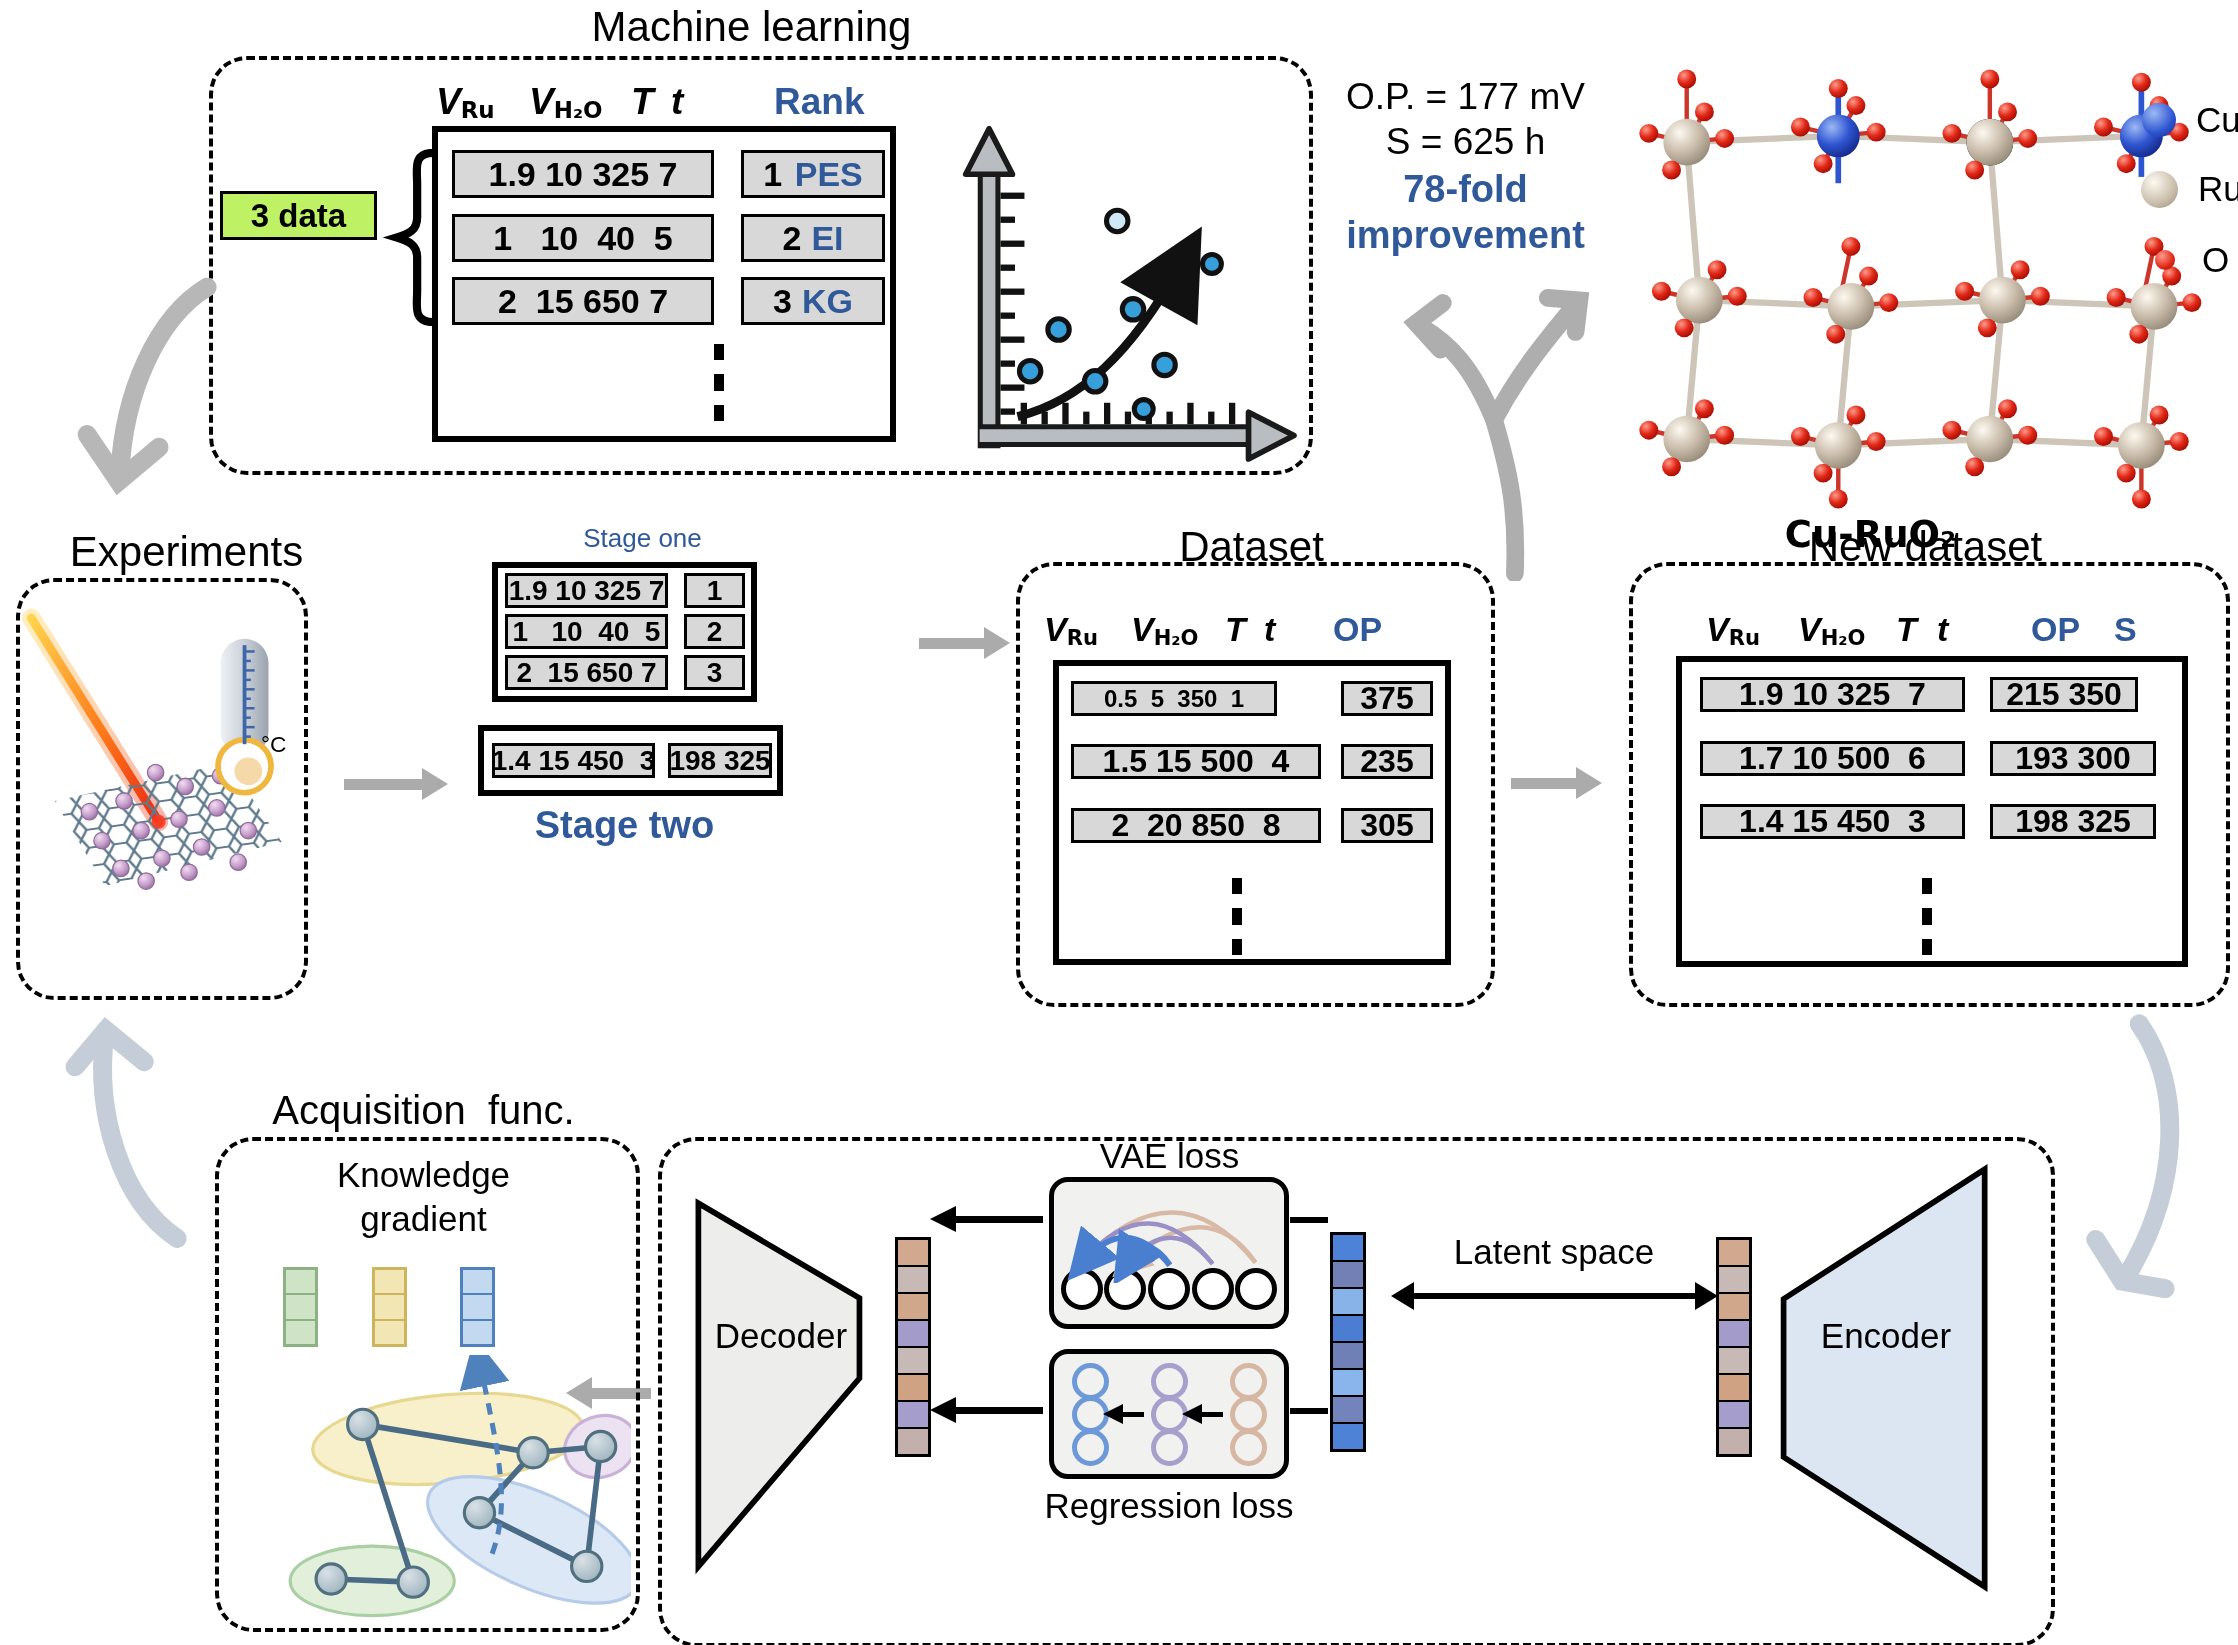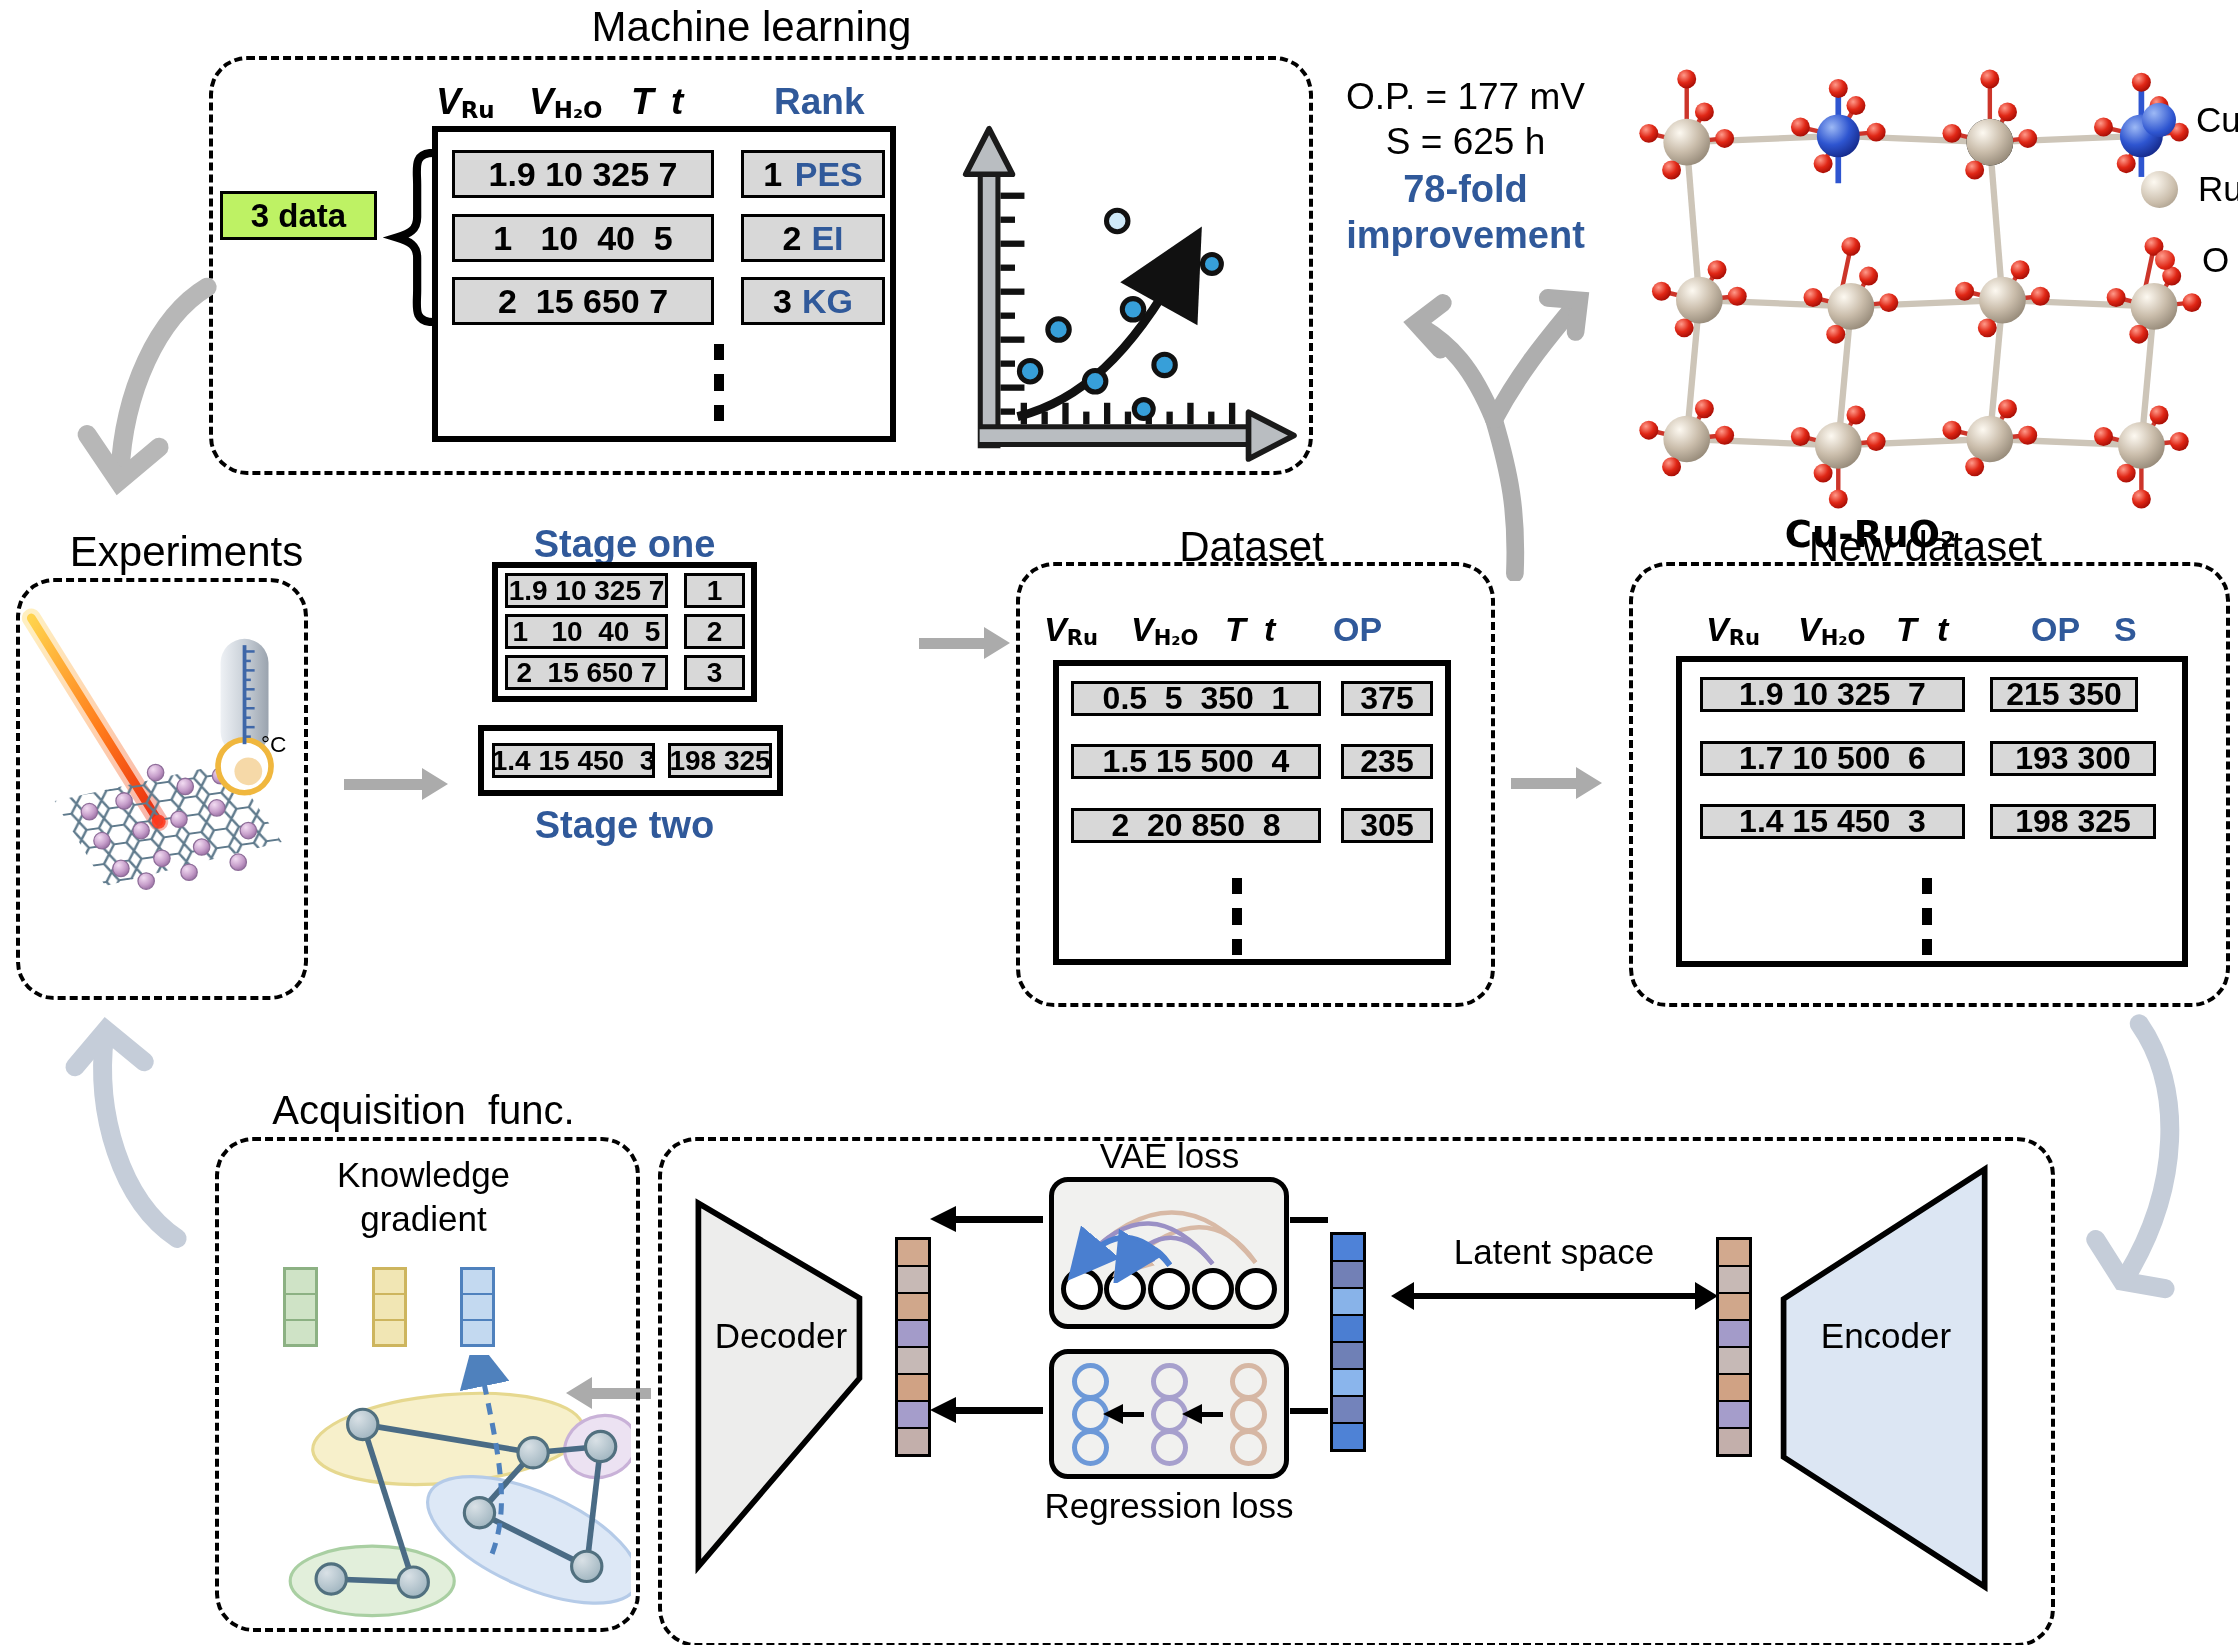--- a/index.html
+++ b/index.html
@@ -402,21 +402,21 @@
           <line x1="356" y1="183" x2="366" y2="183"></line>
         <line x1="356" y1="198" x2="372" y2="198"></line>
           <line x1="356" y1="213" x2="366" y2="213"></line>
         <line x1="356" y1="228" x2="372" y2="228"></line>
           <line x1="356" y1="243" x2="366" y2="243"></line>
       </g>
       <text x="382" y="268" font-size="36" font-family="Liberation Sans,sans-serif" fill="#000">°C</text>
     </g>
   </svg>
 
-  <div class="title blue" style="left:435px;top:523px;width:379px;font-size:38px;font-weight:bold">Stage one</div>
+  <div class="title blue" style="left:453px;top:523px;width:379px;font-size:26px;font-weight:normal">Stage one</div>
   <div class="stable" style="left:492px;top:562px;width:265px;height:140px"></div>
   <div class="cell" style="left:505px;top:573px;width:163px;height:35px;font-size:28px">1.9 10 325 7</div>
   <div class="cell" style="left:505px;top:614px;width:163px;height:35px;font-size:28px">1   10  40  5</div>
   <div class="cell" style="left:505px;top:655px;width:163px;height:35px;font-size:28px">2  15 650 7</div>
   <div class="cell" style="left:684px;top:573px;width:61px;height:35px;font-size:28px">1</div>
   <div class="cell" style="left:684px;top:614px;width:61px;height:35px;font-size:28px">2</div>
   <div class="cell" style="left:684px;top:655px;width:61px;height:35px;font-size:28px">3</div>
 
   <div class="stable" style="left:478px;top:725px;width:305px;height:71px"></div>
   <div class="cell" style="left:492px;top:743px;width:163px;height:35px;font-size:28px">1.4 15 450  3</div>
@@ -426,21 +426,21 @@
   <div class="title" style="left:1062px;top:523px;width:379px;font-size:42px">Dataset</div>
   <div class="dbox" style="left:1016px;top:562px;width:471px;height:437px"></div>
   <div class="hdr" style="left:1044px;top:610px;font-size:34px">
     <span class="hv">V</span><span class="sub">Ru</span></div>
   <div class="hdr" style="left:1131px;top:610px;font-size:34px">
     <span class="hv">V</span><span class="sub">H₂O</span></div>
   <div class="hdr hv" style="left:1225px;top:610px;font-size:34px">T</div>
   <div class="hdr hv" style="left:1264px;top:610px;font-size:34px">t</div>
   <div class="hdr blue" style="left:1333px;top:610px;font-size:34px">OP</div>
   <div class="stable" style="left:1053px;top:660px;width:398px;height:305px"></div>
-  <div class="cell" style="left:1071px;top:681px;width:250px;height:35px;font-size:32px">0.5  5  350  1</div>
+  <div class="cell" style="left:1071px;top:681px;width:206px;height:35px;font-size:24px">0.5  5  350  1</div>
   <div class="cell" style="left:1071px;top:744px;width:250px;height:35px;font-size:32px">1.5 15 500  4</div>
   <div class="cell" style="left:1071px;top:808px;width:250px;height:35px;font-size:32px">2  20 850  8</div>
   <div class="cell" style="left:1341px;top:681px;width:92px;height:35px;font-size:32px">375</div>
   <div class="cell" style="left:1341px;top:744px;width:92px;height:35px;font-size:32px">235</div>
   <div class="cell" style="left:1341px;top:808px;width:92px;height:35px;font-size:32px">305</div>
   <div class="dots" style="left:1232px;top:878px" title="⋮">
       <i></i>
       <i></i>
       <i></i>
     </div>

